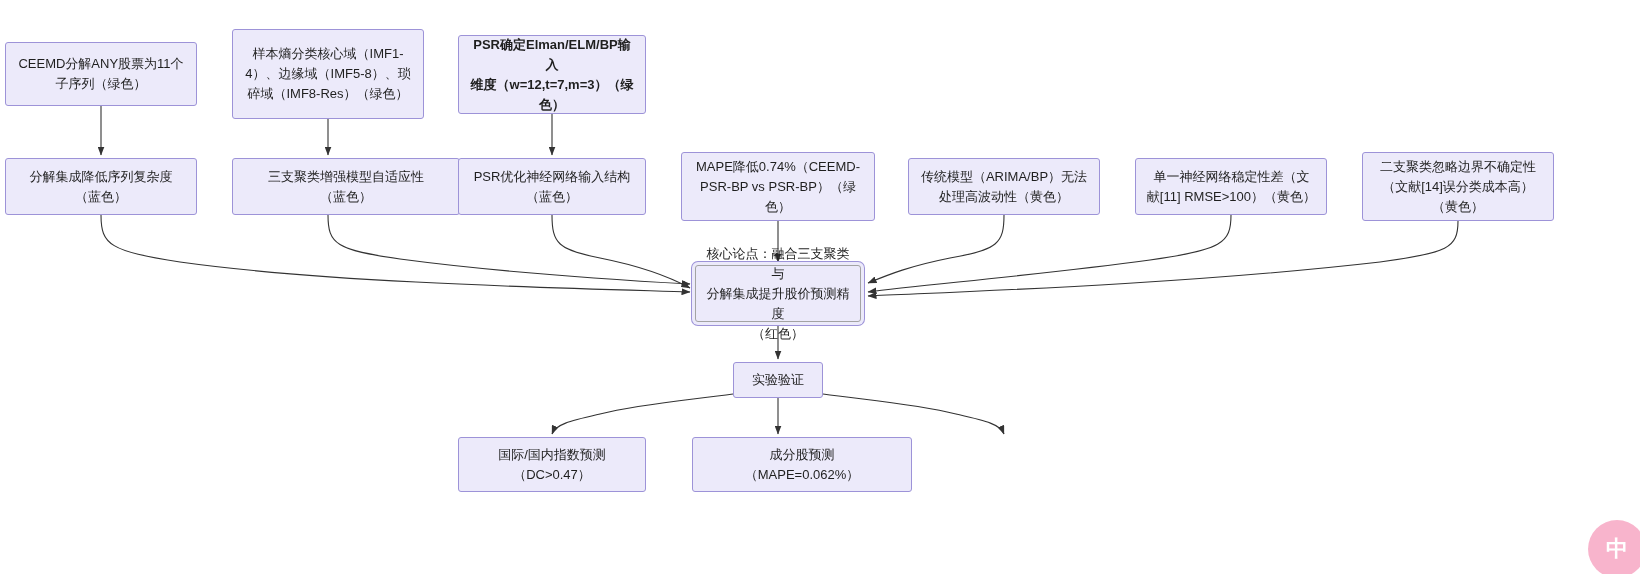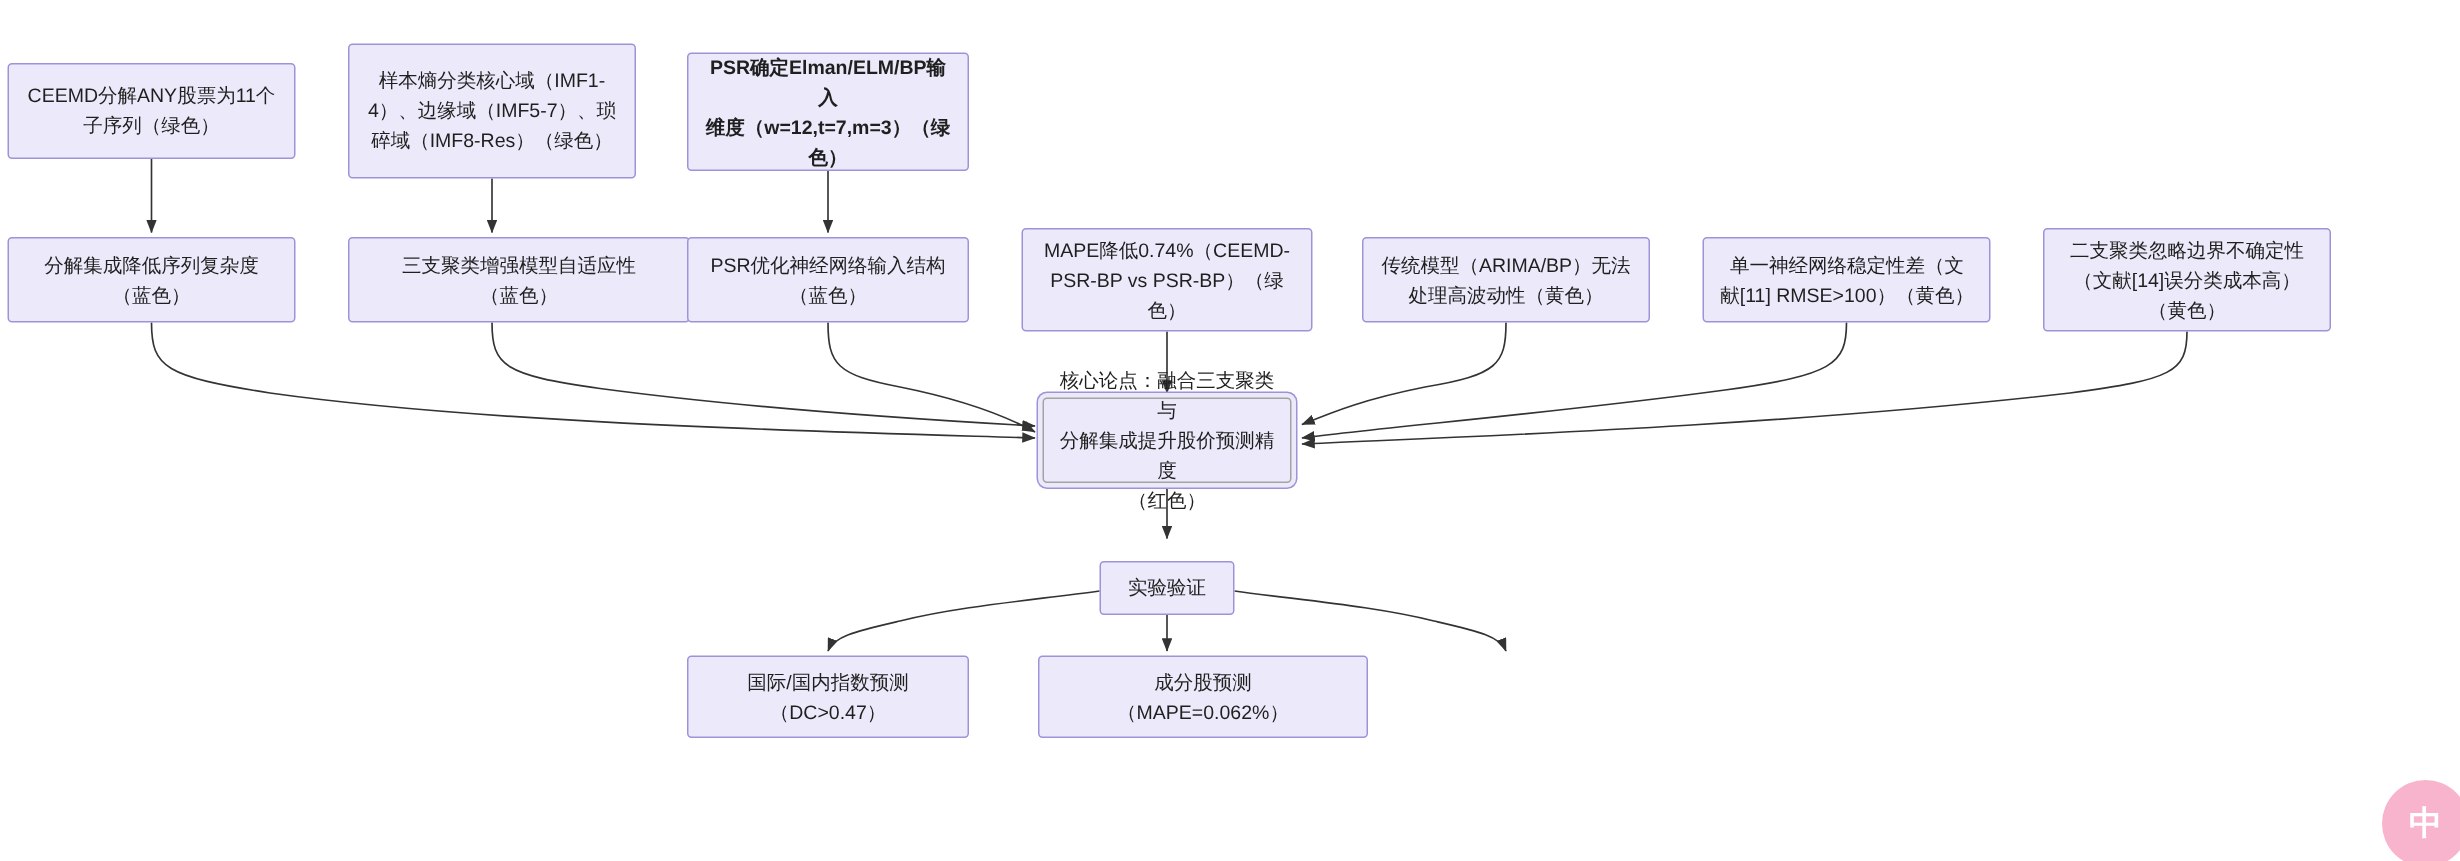--- a/index.html
+++ b/index.html
@@ -100,21 +100,21 @@
     </g>
   </svg>
 
   <div class="node" style="left:5px; top:42px; width:192px; height:64px;">
     <span class="node-text">CEEMD分解ANY股票为11个
 子序列（绿色）</span>
   </div>
 
   <div class="node" style="left:232px; top:29px; width:192px; height:90px;">
     <span class="node-text">样本熵分类核心域（IMF1-
-4）、边缘域（IMF5-7）、琐
+4）、边缘域（IMF5-8）、琐
 碎域（IMF8-Res）（绿色）</span>
   </div>
 
   <div class="node" style="left:458px; top:35px; width:188px; height:79px;font-weight:bold;">
     <span class="node-text">PSR确定Elman/ELM/BP输入
 维度（w=12,t=7,m=3）（绿
 色）</span>
   </div>
 
   <div class="node" style="left:5px; top:158px; width:192px; height:57px;">
@@ -153,21 +153,21 @@
 （文献[14]误分类成本高）
 （黄色）</span>
   </div>
 
   <div class="node core" style="left:695px; top:265px; width:166px; height:57px;">
     <span class="node-text">核心论点：融合三支聚类与
 分解集成提升股价预测精度
 （红色）</span>
   </div>
 
-  <div class="node" style="left:733px; top:362px; width:90px; height:36px;margin-top:12px;">
+  <div class="node" style="left:733px; top:362px; width:90px; height:36px;">
     <span class="node-text">实验验证</span>
   </div>
 
   <div class="node" style="left:458px; top:437px; width:188px; height:55px;">
     <span class="node-text">国际/国内指数预测
 （DC&gt;0.47）</span>
   </div>
 
   <div class="node" style="left:647px; top:437px; width:220px; height:55px;margin-left:45px;">
     <span class="node-text">成分股预测

